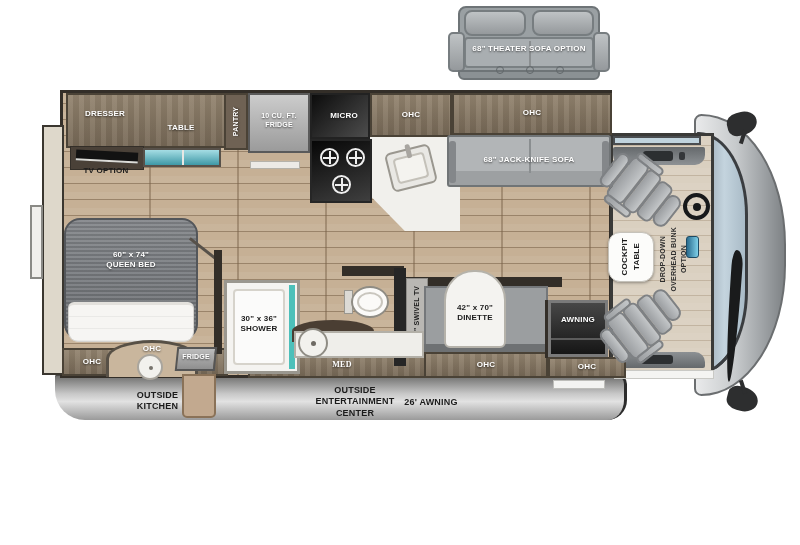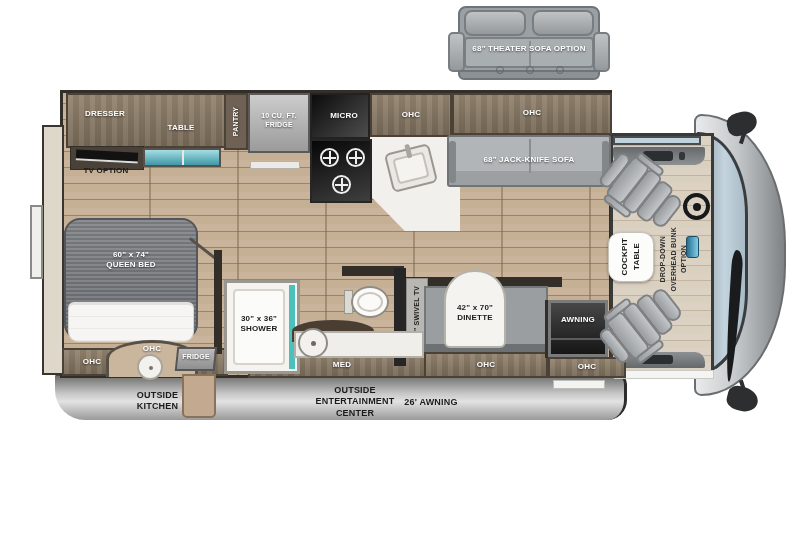--- a/index.html
+++ b/index.html
@@ -200,21 +200,21 @@
     <div class="a" style="left:10px;top:10px;width:4px;height:4px;background:#77736c;border-radius:50%;"></div>
   </div>
   <div class="a" style="left:176px;top:347px;width:40px;height:24px;z-index:10;transform:skewX(-6deg);
               background:linear-gradient(180deg,#bcbcbc,#8f8f8f);border:2px solid #555;"></div>
   <div class="lbl w" style="left:176px;top:353px;width:40px;font-size:7px;">FRIDGE</div>
   <div class="a" style="left:182px;top:374px;width:34px;height:44px;z-index:10;background:#c2a98f;
               border:2px solid #8a7258;border-radius:0 0 5px 5px;"></div>
 
   <div class="a" style="left:214px;top:250px;width:8px;height:104px;background:#332e28;z-index:8;"></div>
   <div class="a cab" style="left:248px;top:352px;width:190px;height:26px;z-index:8;"></div>
-  <div class="lbl w" style="left:312px;top:360px;width:60px;">MED</div>
+  <div class="lbl w" style="left:312px;top:360px;width:60px;font-family:Liberation Serif, serif;">MED</div>
   <div class="a" style="left:224px;top:280px;width:76px;height:94px;z-index:9;background:#f4f3f0;border:3px solid #9a978f;">
     <div class="a" style="left:6px;top:6px;right:12px;bottom:6px;border:2px solid #d6d3cb;border-radius:4px;background:#fbfbfa;"></div>
     <div class="a" style="right:2px;top:2px;width:6px;bottom:2px;background:#4cc0ba;"></div>
   </div>
   <div class="lbl pre" style="left:224px;top:314px;width:70px;z-index:31;">30" x 36"
 SHOWER</div>
   <div class="a" style="left:292px;top:320px;width:82px;height:22px;background:#4a3e33;
               border-radius:100% 100% 0 0/100% 100% 0 0;z-index:9;"></div>
   <div class="a" style="left:294px;top:331px;width:130px;height:27px;background:#efeeea;border:2px solid #b3b0a8;z-index:10;"></div>
   <div class="a" style="left:298px;top:328px;width:30px;height:30px;background:#f2f1ed;border:2px solid #8f8c84;

